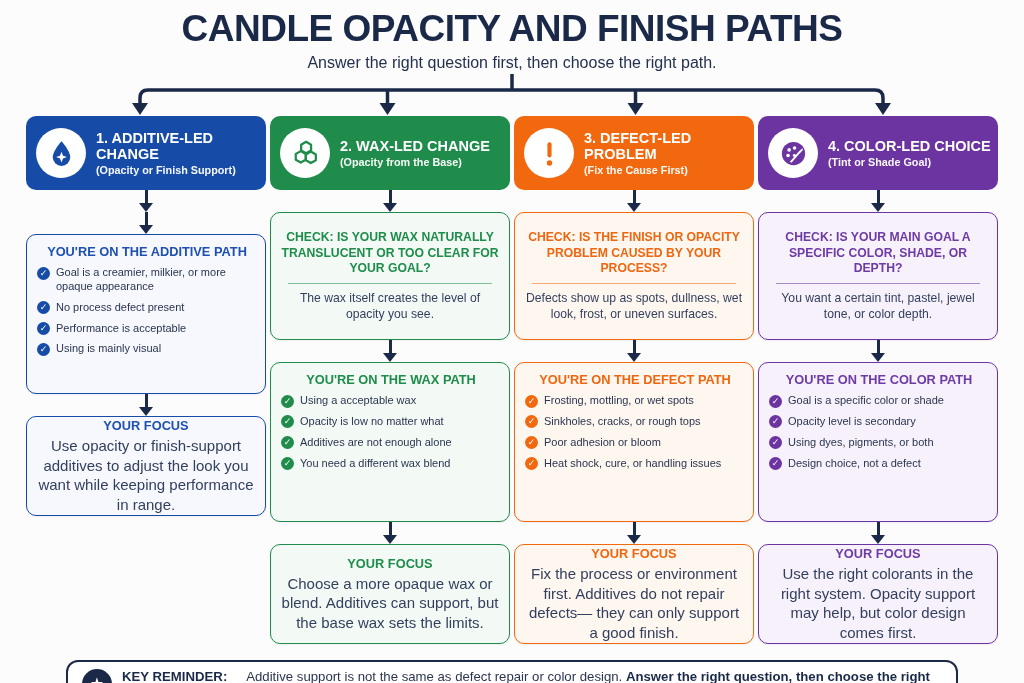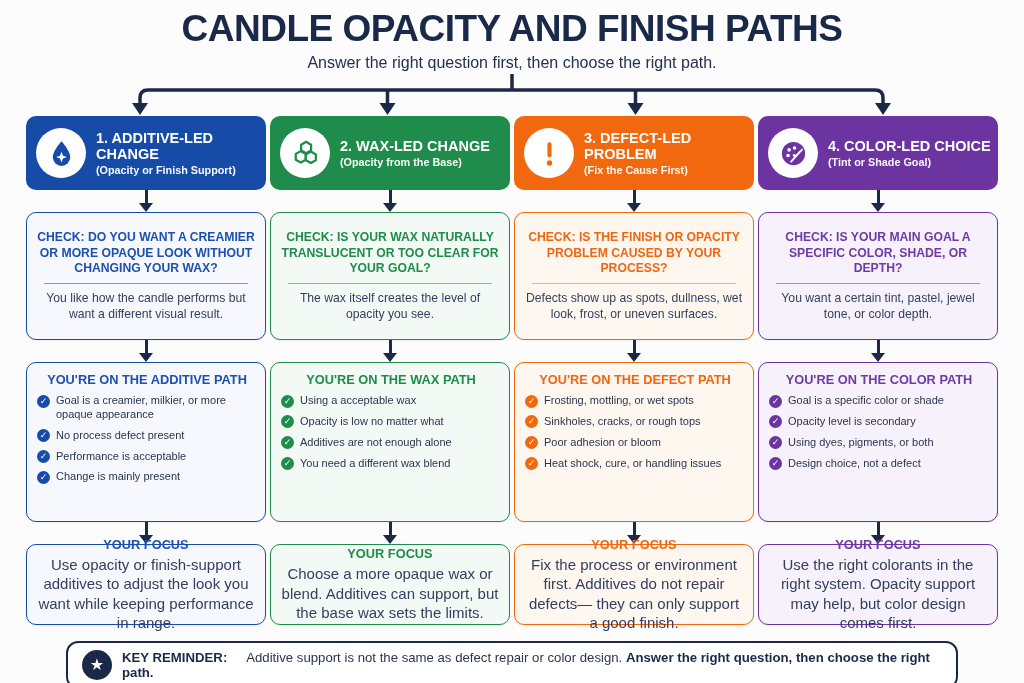--- a/index.html
+++ b/index.html
@@ -90,21 +90,21 @@
     margin-bottom:7px;
   }
   .chk {
     flex:0 0 13px; width:13px; height:13px; margin-top:.5px;
     border-radius:50%; background:var(--c);
     color:#fff; font-size:9px; line-height:13px; text-align:center;
     font-family:"DejaVu Sans", sans-serif;
   }
 
   .box.focus {
-    height:81px;
+    height:100px;
     display:flex; flex-direction:column; justify-content:center;
     text-align:center; padding:6px 10px;
   }
   .fheading { font-size:12.8px; font-weight:700; color:var(--h); margin-bottom:3px; }
   .fbody { font-size:15px; line-height:1.3; color:#333f5e; }
 
   .reminder {
     width:892px; margin:16px auto 0;
     border:2.5px solid #1b2949; border-radius:12px;
     background:#fff;
@@ -155,25 +155,20 @@
         </span>
         <div class="htxt">
           <div class="htitle">1. ADDITIVE-LED CHANGE</div>
           <div class="hsub">(Opacity or Finish Support)</div>
         </div>
       </div>
       <div class="varrow">
           <span class="vl"></span>
           <span class="vh"></span>
         </div>
-      <div class="box check">
-        <div class="cheading">CHECK: DO YOU WANT A CREAMIER OR MORE OPAQUE LOOK WITHOUT CHANGING YOUR WAX?</div>
-        <hr class="divider">
-        <div class="cbody">You like how the candle performs but want a different visual result.</div>
-      </div>
       <div class="varrow">
           <span class="vl"></span>
           <span class="vh"></span>
         </div>
       <div class="box path">
         <div class="pheading">YOU'RE ON THE ADDITIVE PATH</div>
         <ul class="plist">
           <li>
               <span class="chk">✓</span>
               <span>Goal is a creamier, milkier, or more opaque appearance</span>
@@ -181,21 +176,21 @@
           <li>
               <span class="chk">✓</span>
               <span>No process defect present</span>
             </li>
           <li>
               <span class="chk">✓</span>
               <span>Performance is acceptable</span>
             </li>
           <li>
               <span class="chk">✓</span>
-              <span>Change is mainly present</span>
+              <span>Using is mainly visual</span>
             </li>
         </ul>
       </div>
       <div class="varrow">
           <span class="vl"></span>
           <span class="vh"></span>
         </div>
       <div class="box focus">
         <div class="fheading">YOUR FOCUS</div>
         <div class="fbody">Use opacity or finish-support additives to adjust the look you want while keeping performance in range.</div>

